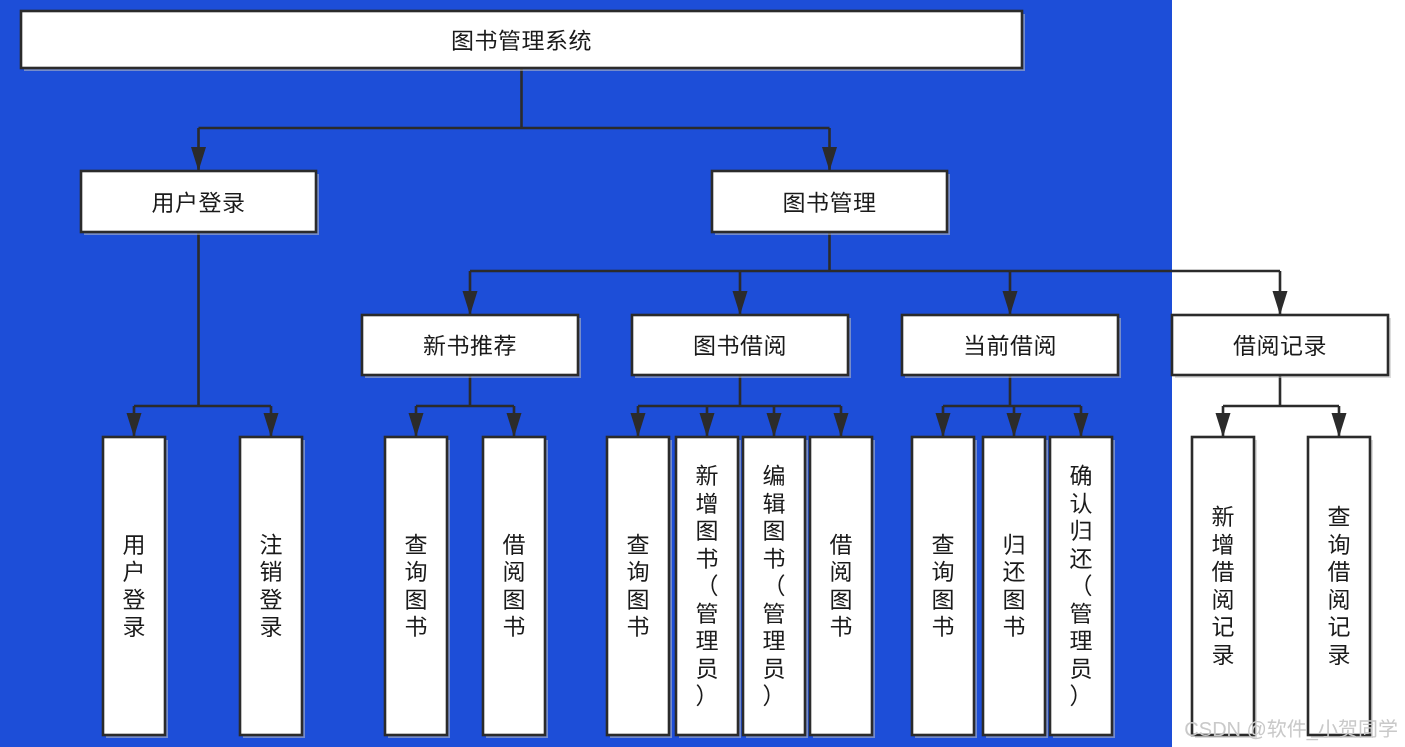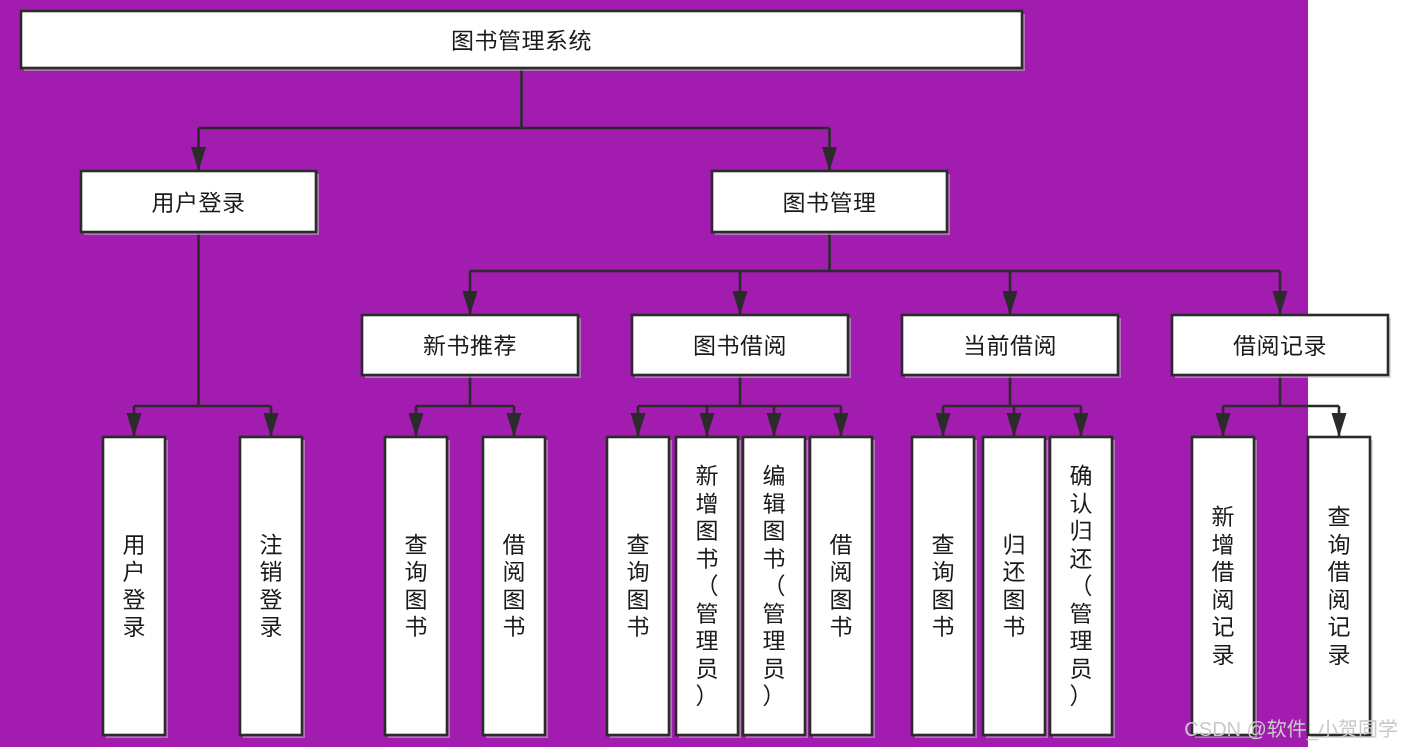--- a/index.html
+++ b/index.html
@@ -9,23 +9,23 @@
     background: #ffffff;
   }
   body {
     width: 1405px;
     height: 747px;
     overflow: hidden;
     font-family: "Liberation Sans", "DejaVu Sans", sans-serif;
   }
   #diagram-root {
     position: relative;
-    width: 1308px;
+    width: 1172px;
     height: 747px;
-    background: #a21caf;
+    background: #1d4ed8;
   }
   svg.diagram-canvas {
     position: absolute;
     left: 0;
     top: 0;
     width: 1405px;
     height: 747px;
     display: block;
   }
   .node-box {

